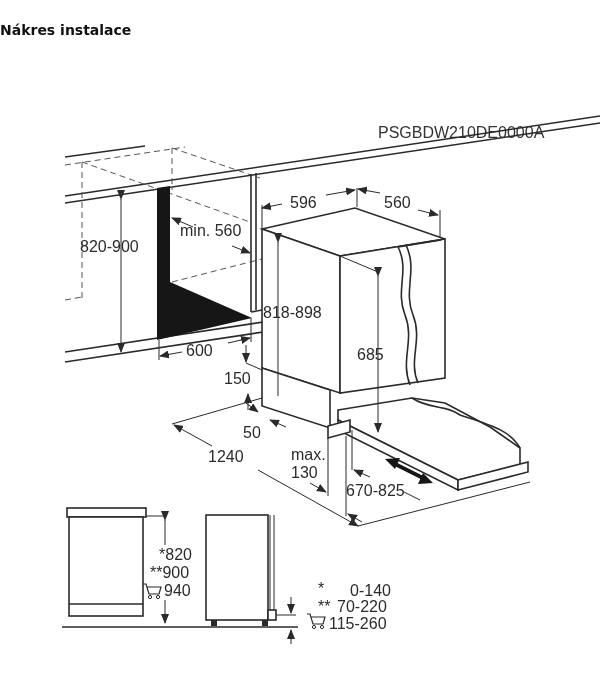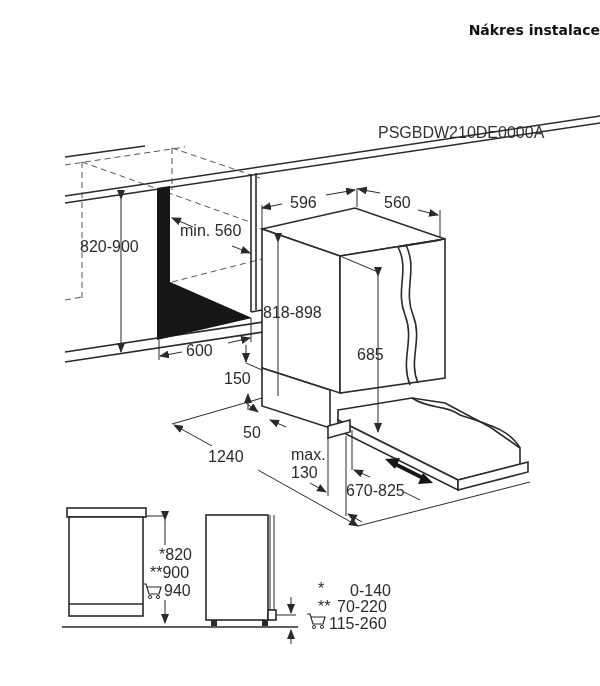--- a/index.html
+++ b/index.html
@@ -1,18 +1,18 @@
 <!DOCTYPE html>
 <html><head>
   <meta charset="utf-8">
   <style>
     html, body { margin: 0; padding: 0; background: #ffffff; }
     body { width: 600px; height: 686px; position: relative; overflow: hidden;
            font-family: "Liberation Sans", "DejaVu Sans", sans-serif; color: #222; }
-    .page-title { position: absolute; left: 0; width: 600px; top: 22px; text-align: right;
+    .page-title { position: absolute; left: 0; width: 600px; top: 22px; text-align: left;
                   font-family: "DejaVu Sans", sans-serif; font-weight: bold; font-size: 14px; color: #111; }
     svg.diagram { position: absolute; left: 0; top: 0; }
     .ln { stroke: #2a2a2a; stroke-width: 1.6; fill: none; }
     .thin { stroke: #2a2a2a; stroke-width: 1; fill: none; }
     .dash { stroke: #555; stroke-width: 1; fill: none; stroke-dasharray: 6 4; }
     .fillw { fill: #ffffff; stroke: #2a2a2a; stroke-width: 1.6; }
     .dark { fill: #161616; stroke: none; }
     .lbl { font-family: "Liberation Sans", "DejaVu Sans", sans-serif; font-size: 16px; fill: #2b2b2b; }
     .model { font-family: "Liberation Sans", "DejaVu Sans", sans-serif; font-size: 16px; fill: #333; }
   </style>

